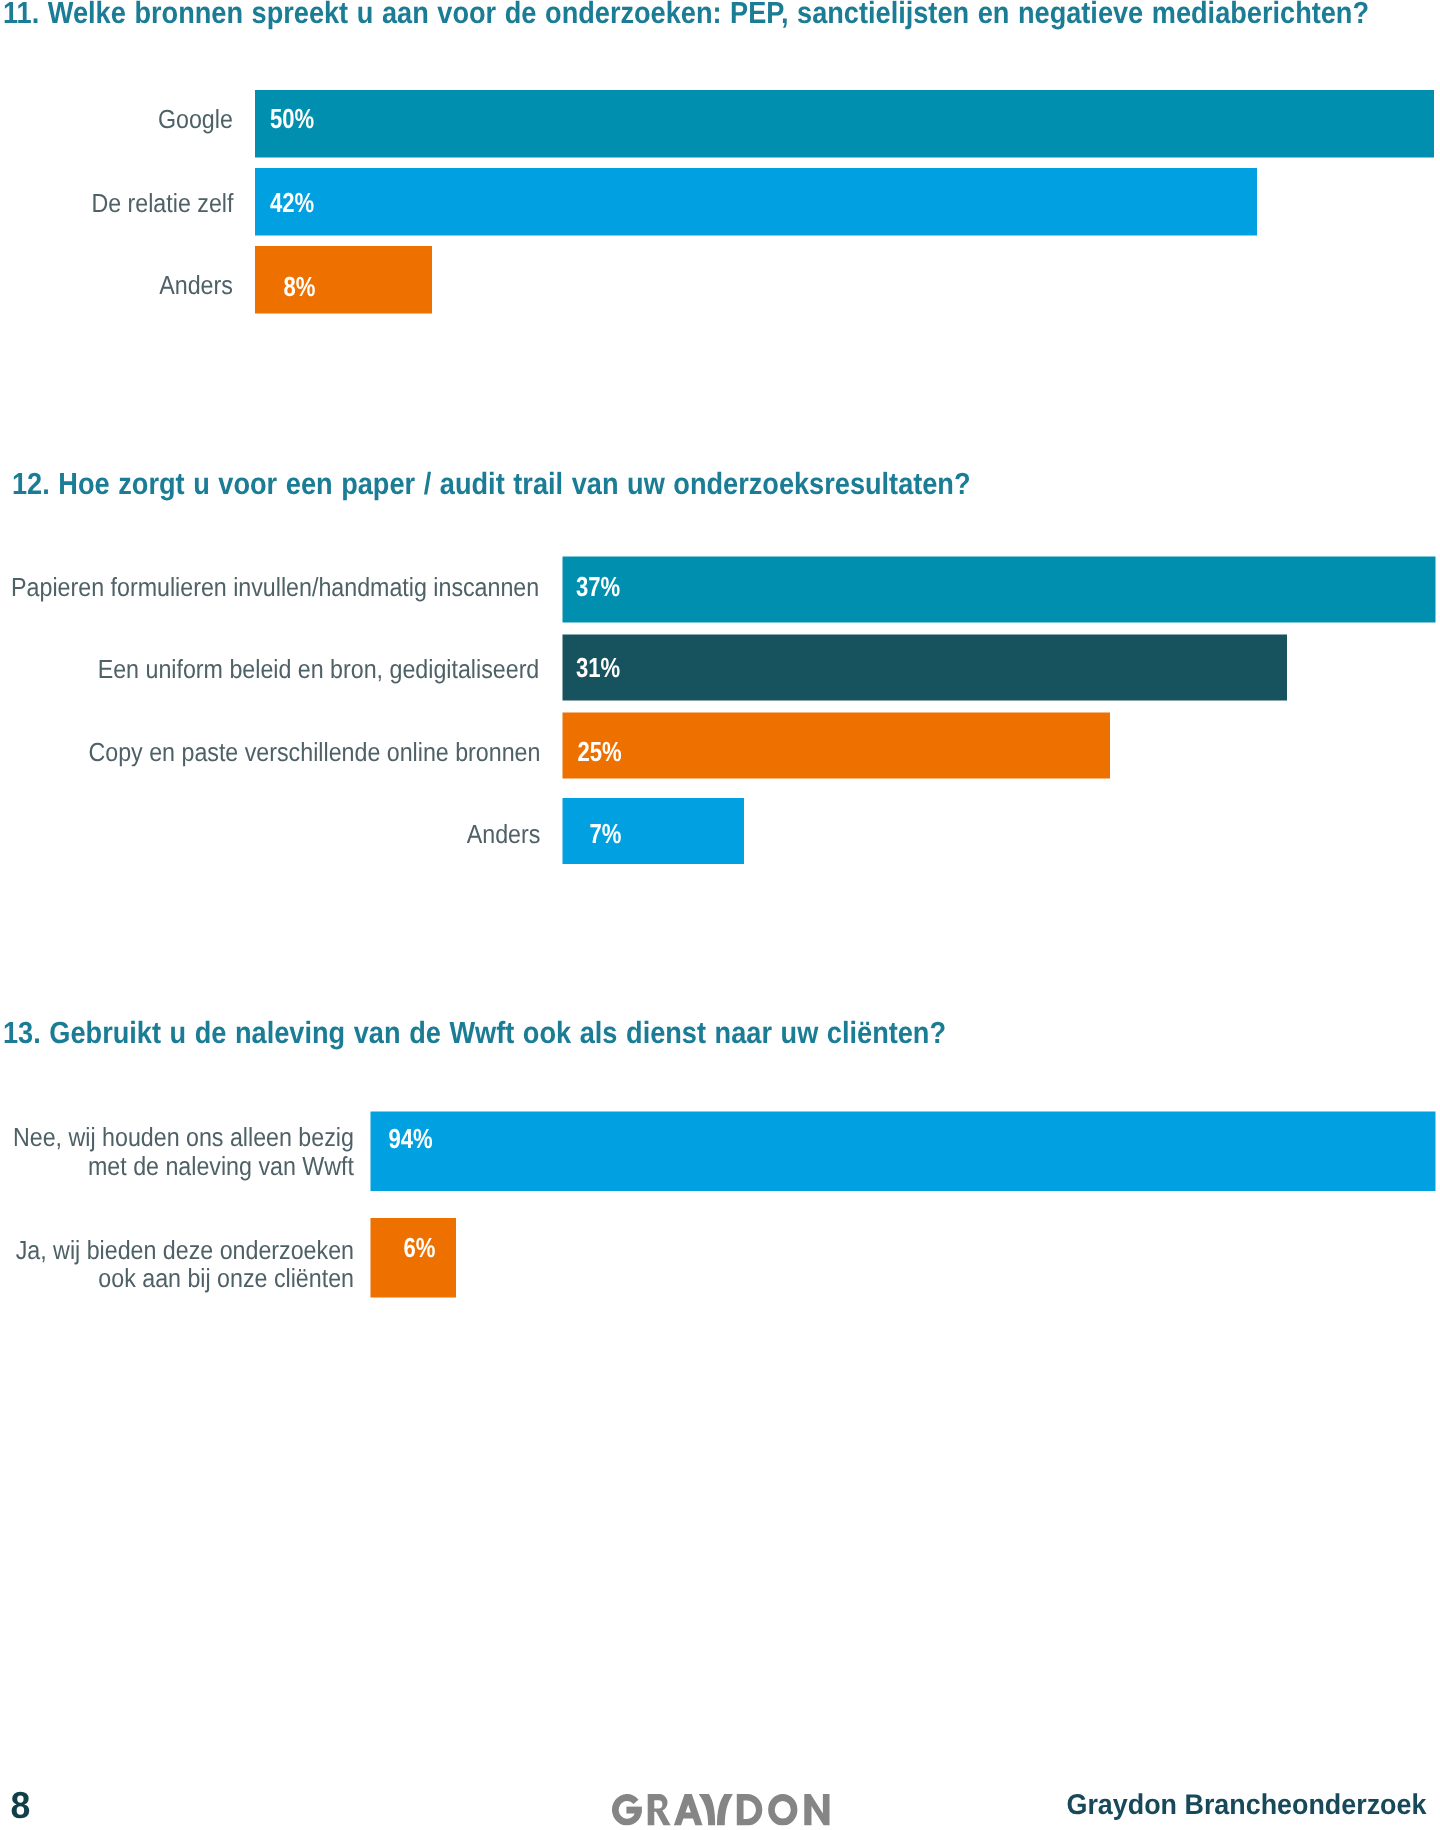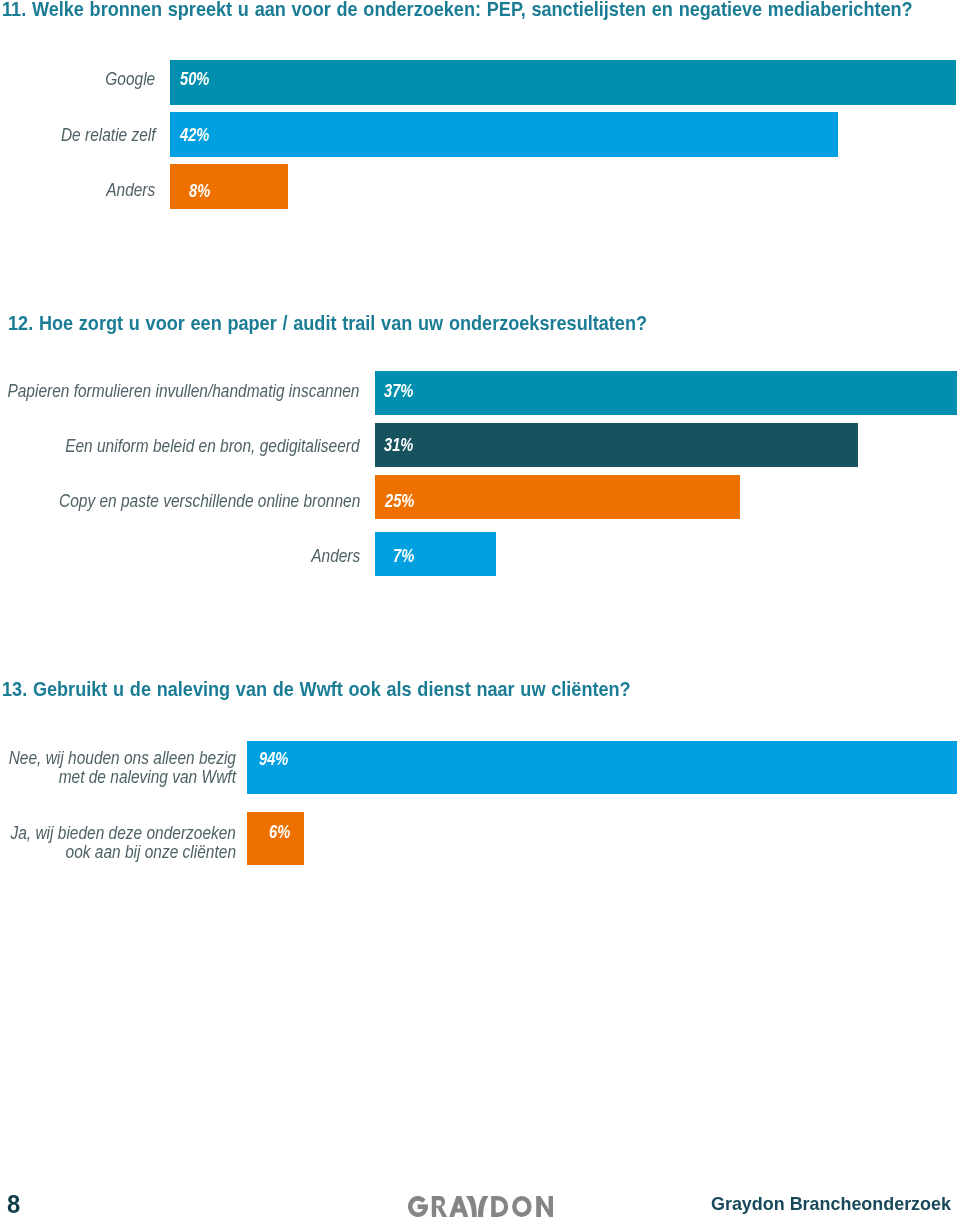--- a/index.html
+++ b/index.html
@@ -4,21 +4,21 @@
 <style>
   html,body{margin:0;padding:0;}
   body{width:960px;height:1220px;background:#ffffff;
        font-family:"Liberation Sans",sans-serif;overflow:hidden;position:relative;
        -webkit-font-smoothing:antialiased;}
   .page{position:absolute;left:0;top:0;width:784px;height:1220px;background:#fff;}
 
   .q-title{position:absolute;font-weight:bold;color:#1b7d95;white-space:nowrap;
            font-size:20.4px;line-height:20.4px;word-spacing:0.8px;transform:scaleX(0.8875) translateZ(0);transform-origin:0 0;}
 
-  .chart{position:absolute;left:0;top:0;width:960px;height:1220px;font-style:italic;}
+  .chart{position:absolute;left:0;top:0;width:960px;height:1220px;}
   .bar{position:absolute;}
   .bar-val{position:absolute;font-weight:bold;color:#ffffff;white-space:nowrap;
            font-size:18.4px;line-height:18.4px;transform:scaleX(0.80) translateZ(0);transform-origin:0 0;}
   .cat{position:absolute;color:#4e6166;text-align:right;white-space:pre;
        font-size:17.45px;line-height:19.4px;transform:scaleX(0.888) translateZ(0);transform-origin:100% 0;}
 
   .footer-page{position:absolute;font-weight:bold;color:#0f3f48;font-size:25px;line-height:25px;transform:scaleX(0.95) translateZ(0);transform-origin:0 0;}
   .footer-right{position:absolute;font-weight:bold;color:#17495a;font-size:19px;line-height:19px;white-space:nowrap;transform:scaleX(0.943) translateZ(0);transform-origin:0 0;}
   .logo{position:absolute;}
 </style>

